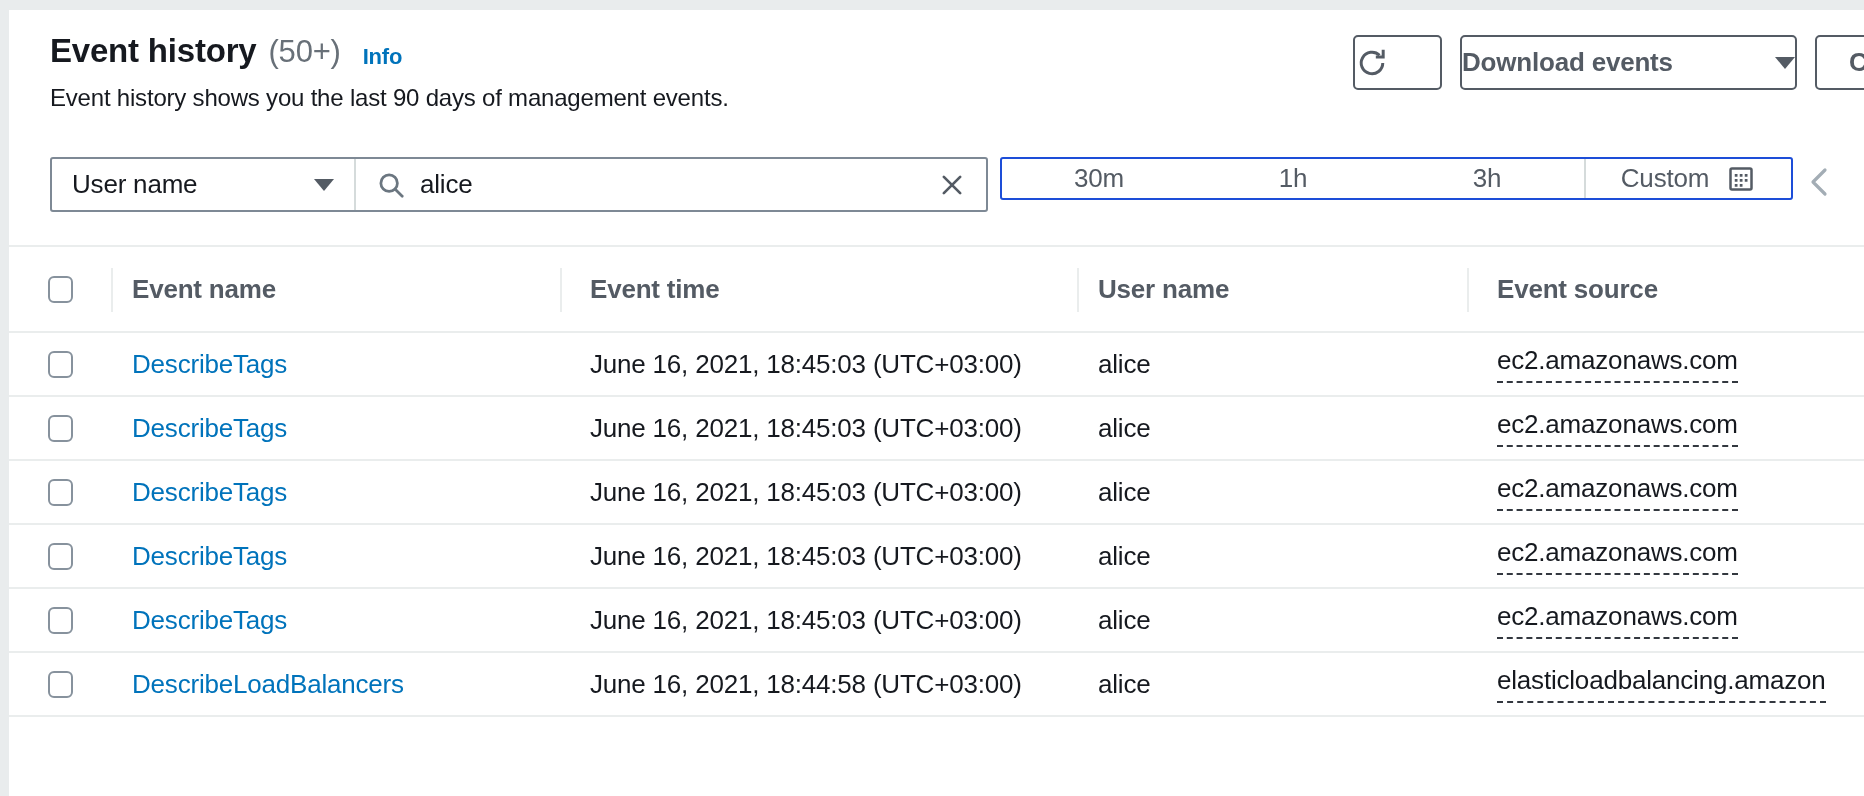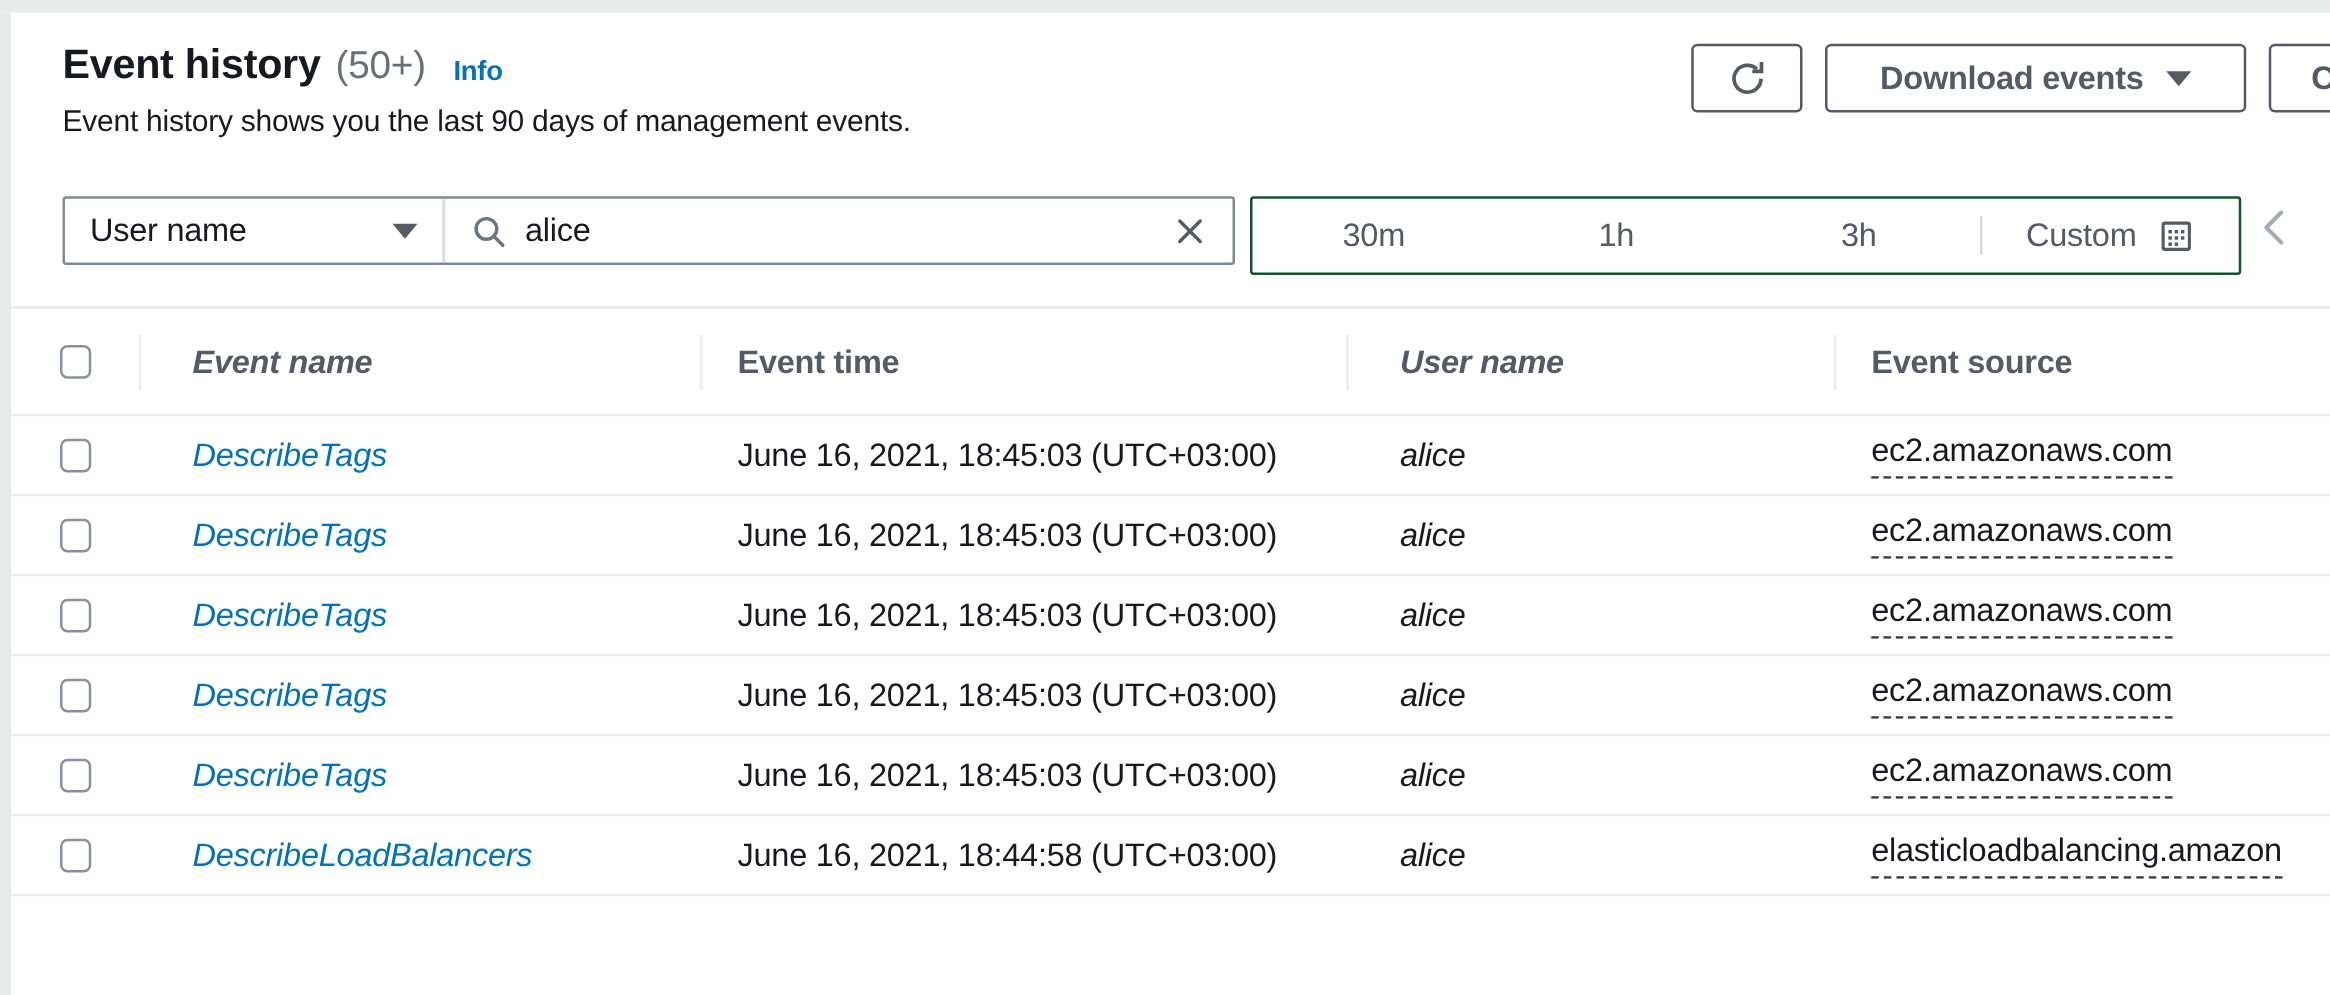--- a/index.html
+++ b/index.html
@@ -12,58 +12,58 @@
 
   
   .title-row { position:absolute; left:50px; top:32px; display:flex; align-items:flex-end; }
   .page-title { font-size:33px; font-weight:700; color:#16191f; }
   .count-badge { font-size:31px; font-weight:400; color:#687078; margin-left:12px; }
   .info-link { font-size:22px; font-weight:700; color:#0073bb; margin-left:22px; cursor:pointer; }
   .subtitle { position:absolute; left:50px; top:84px; font-size:24px; color:#16191f; }
 
   
   .btn { position:absolute; top:35px; height:55px; background:#fff; border:2px solid #545b64;
-         border-radius:5px; display:flex; align-items:center; justify-content:center;
+         border-radius:5px; display:flex; align-items:center; justify-content:space-between;
          font-size:26px; font-weight:700; color:#545b64; cursor:pointer; }
   .btn-refresh  { left:1353px; width:89px; }
   .btn-download { left:1460px; width:337px; }
   .btn-clipped  { left:1815px; width:160px; justify-content:flex-start; padding-left:32px; }
   .caret-down { width:0; height:0; border-left:10px solid transparent; border-right:10px solid transparent;
                 border-top:12px solid #545b64; margin-left:18px; }
 
   
   .filter-control { position:absolute; left:50px; top:157px; width:938px; height:55px;
                     border:2px solid #7e8995; border-radius:3px; display:flex; background:#fff; }
   .property-select { width:304px; display:flex; align-items:center; justify-content:space-between;
                      padding:0 20px 0 20px; border-right:2px solid #d5dbdb; cursor:pointer; }
   .property-select .label { font-size:26px; color:#16191f; }
   .search-area { flex:1; display:flex; align-items:center; padding:0 20px 0 20px; }
   .search-input { flex:1; border:none; outline:none; font-family:inherit; font-size:26px;
                   color:#16191f; margin-left:14px; letter-spacing:-0.2px; background:transparent; }
   .clear-btn { display:flex; align-items:center; cursor:pointer; }
 
-  .time-group { position:absolute; left:1000px; top:157px; width:793px; height:63px;
-                border:2px solid #14532d; border-radius:3px; display:flex; background:#fff;
-                font-size:26px; color:#545b64;align-items:center; }
+  .time-group { position:absolute; left:1000px; top:157px; width:793px; height:43px;
+                border:2px solid #1d4ed8; border-radius:3px; display:flex; background:#fff;
+                font-size:26px; color:#545b64; }
   .time-opt { flex:1; display:flex; align-items:center; justify-content:center; cursor:pointer; }
   .time-custom { width:207px; flex:none; border-left:2px solid #d5dbdb; display:flex;
                  align-items:center; justify-content:center; gap:17px; cursor:pointer; }
 
   .collapse-chevron { position:absolute; left:1806px; top:162px; cursor:pointer; }
 
   .section-divider { position:absolute; left:9px; top:245px; width:1855px; height:2px; background:#eaeded; }
 
   
   .table { position:absolute; left:9px; top:247px; width:1855px; }
   .t-row { display:grid; grid-template-columns:102px 449px 517px 390px 397px; align-items:center; }
   .t-head { height:86px; border-bottom:2px solid #eaeded; }
   .t-head .hcell { position:relative; font-size:26px; font-weight:700; color:#545b64; height:100%;
                    display:flex; align-items:center; }
   .hcell .colsep { position:absolute; left:0; top:21px; width:2px; height:44px; background:#eaeded; }
-  .pad-a { padding-left:43px;font-style:italic; } .pad-b { padding-left:30px; }
+  .pad-a { padding-left:21px; } .pad-b { padding-left:30px; }
   .t-body .t-row { height:64px; border-bottom:2px solid #eaeded; }
   .cell { font-size:26px; color:#16191f; white-space:nowrap; overflow:hidden; }
   .cell-link { color:#0073bb; cursor:pointer; }
   .event-source-text { display:inline-block; border-bottom:2px dashed #33383f; padding-bottom:5px; cursor:help; }
 
   .checkbox { width:25px; height:27px; border:2.5px solid #87929d; border-radius:6px;
               background:#fff; margin-left:39px; cursor:pointer; }
 
   .icon { display:flex; align-items:center; justify-content:center; }
 </style>

